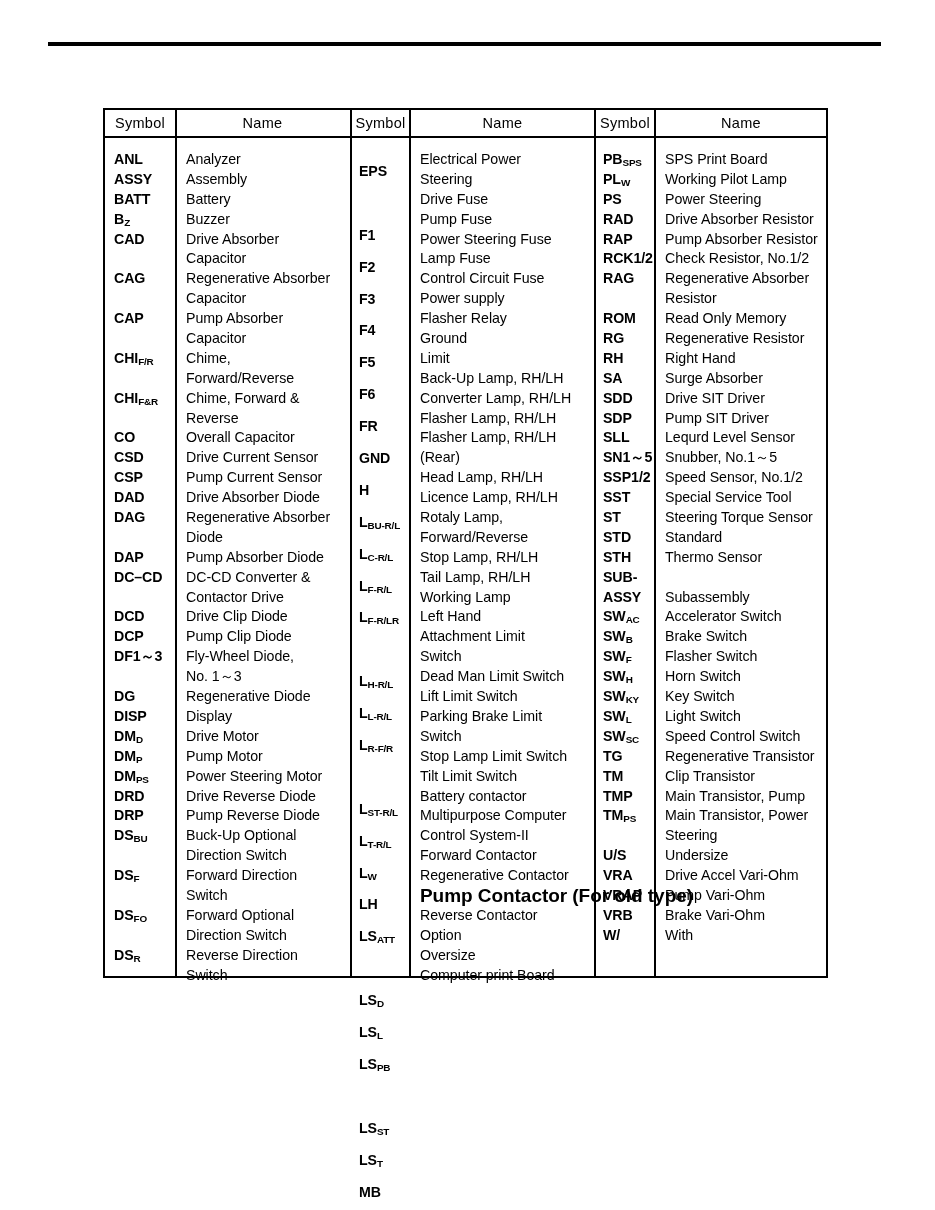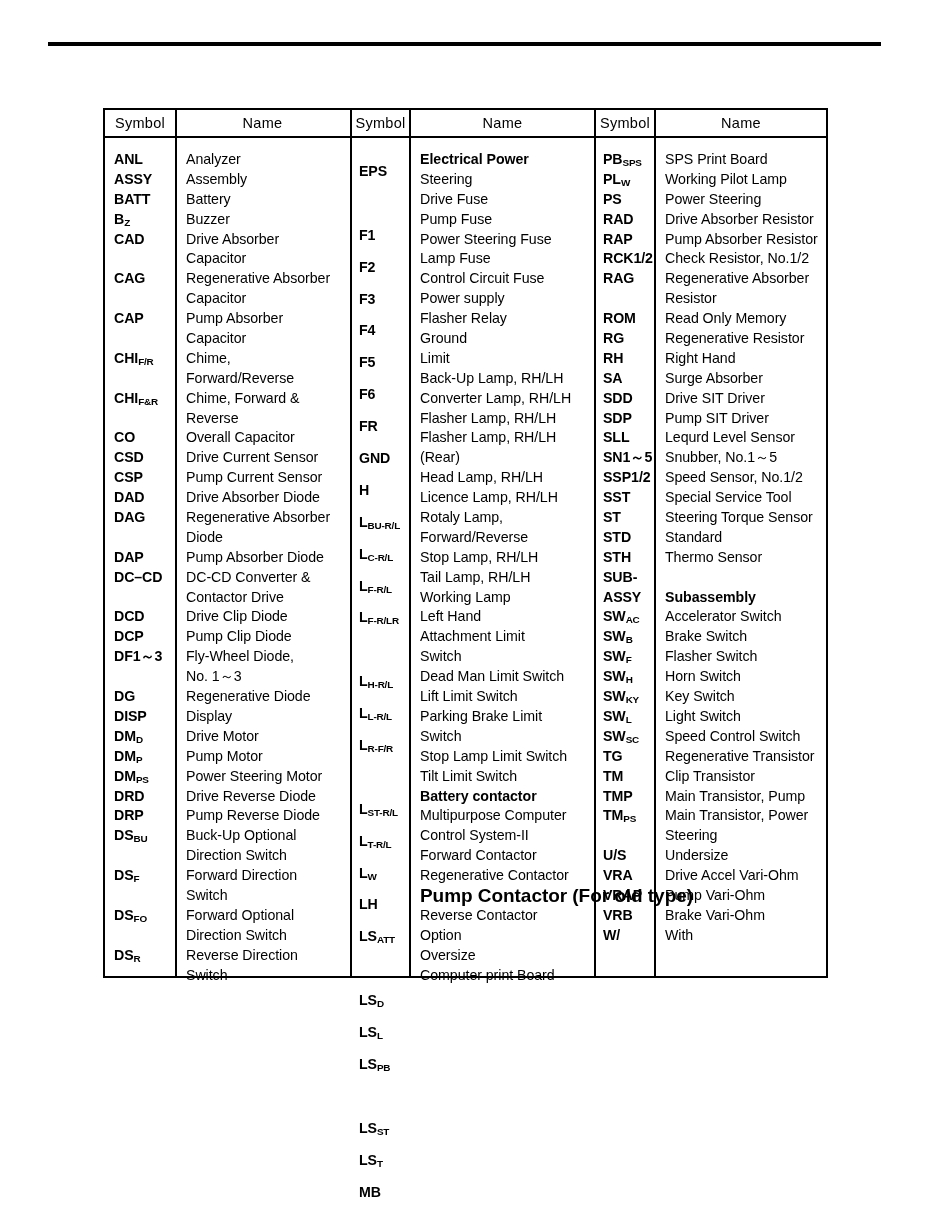--- a/index.html
+++ b/index.html
@@ -117,21 +117,21 @@
   }
   .col-2 .sym-cell .row-line { padding-left: 7px; margin-top: 12px; }
   .col-3 .sym-cell .row-line { padding-left: 7px; }
 
   .name-cell .row-line {
     padding-left: 9px;
     letter-spacing: -0.05px;
   }
 
   .row-line.blank { color: transparent; }
-  .row-line.bold { font-weight: 700; }
+  .row-line.bold { font-weight: 400; }
   .row-line.indent { padding-left: 20px; }
   .row-line.small { font-size: 19px; font-weight: 700; }
 
   sub {
     font-size: 0.70em;
     font-weight: 700;
     vertical-align: -0.18em;
     letter-spacing: -0.2px;
   }
 </style>

